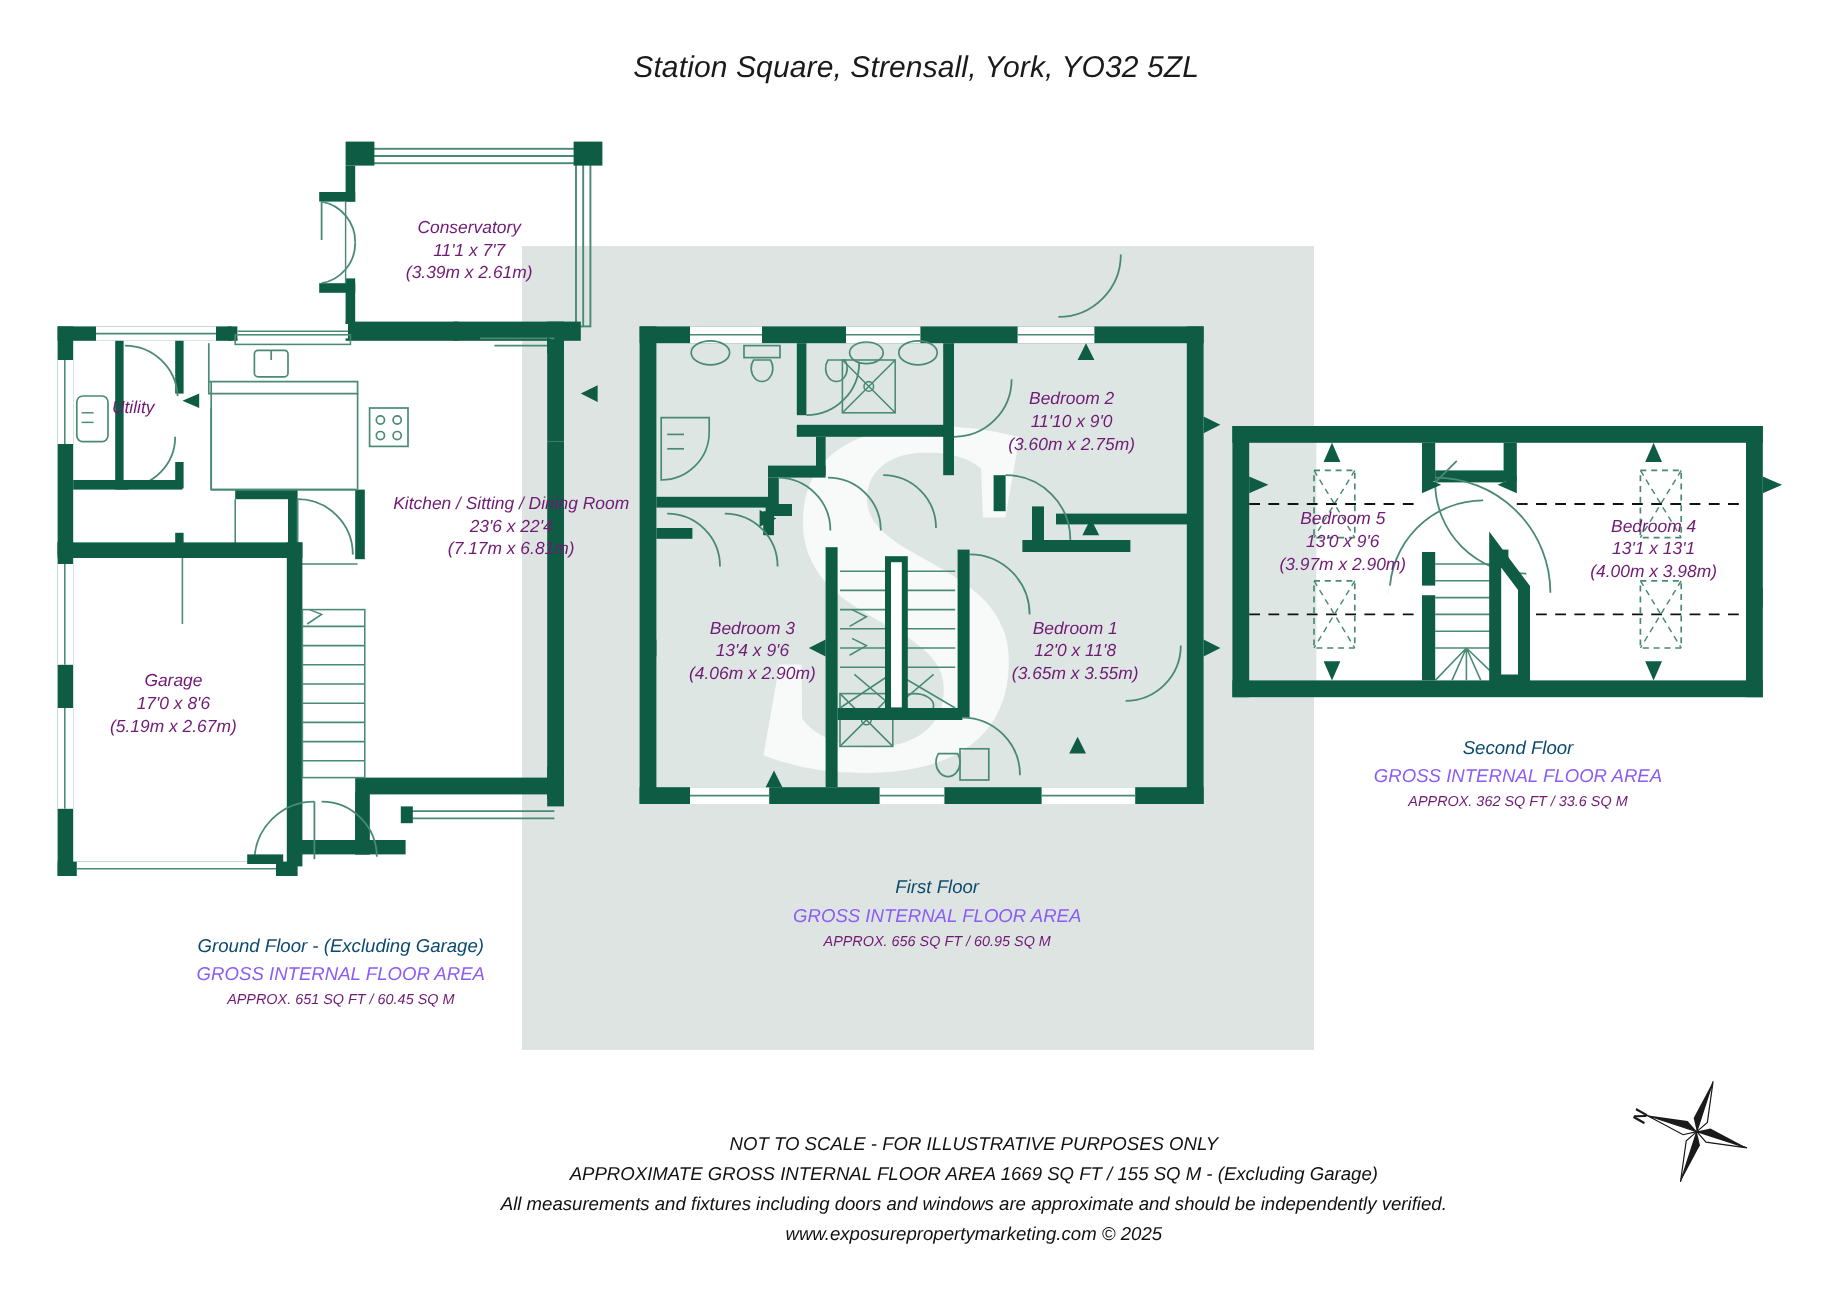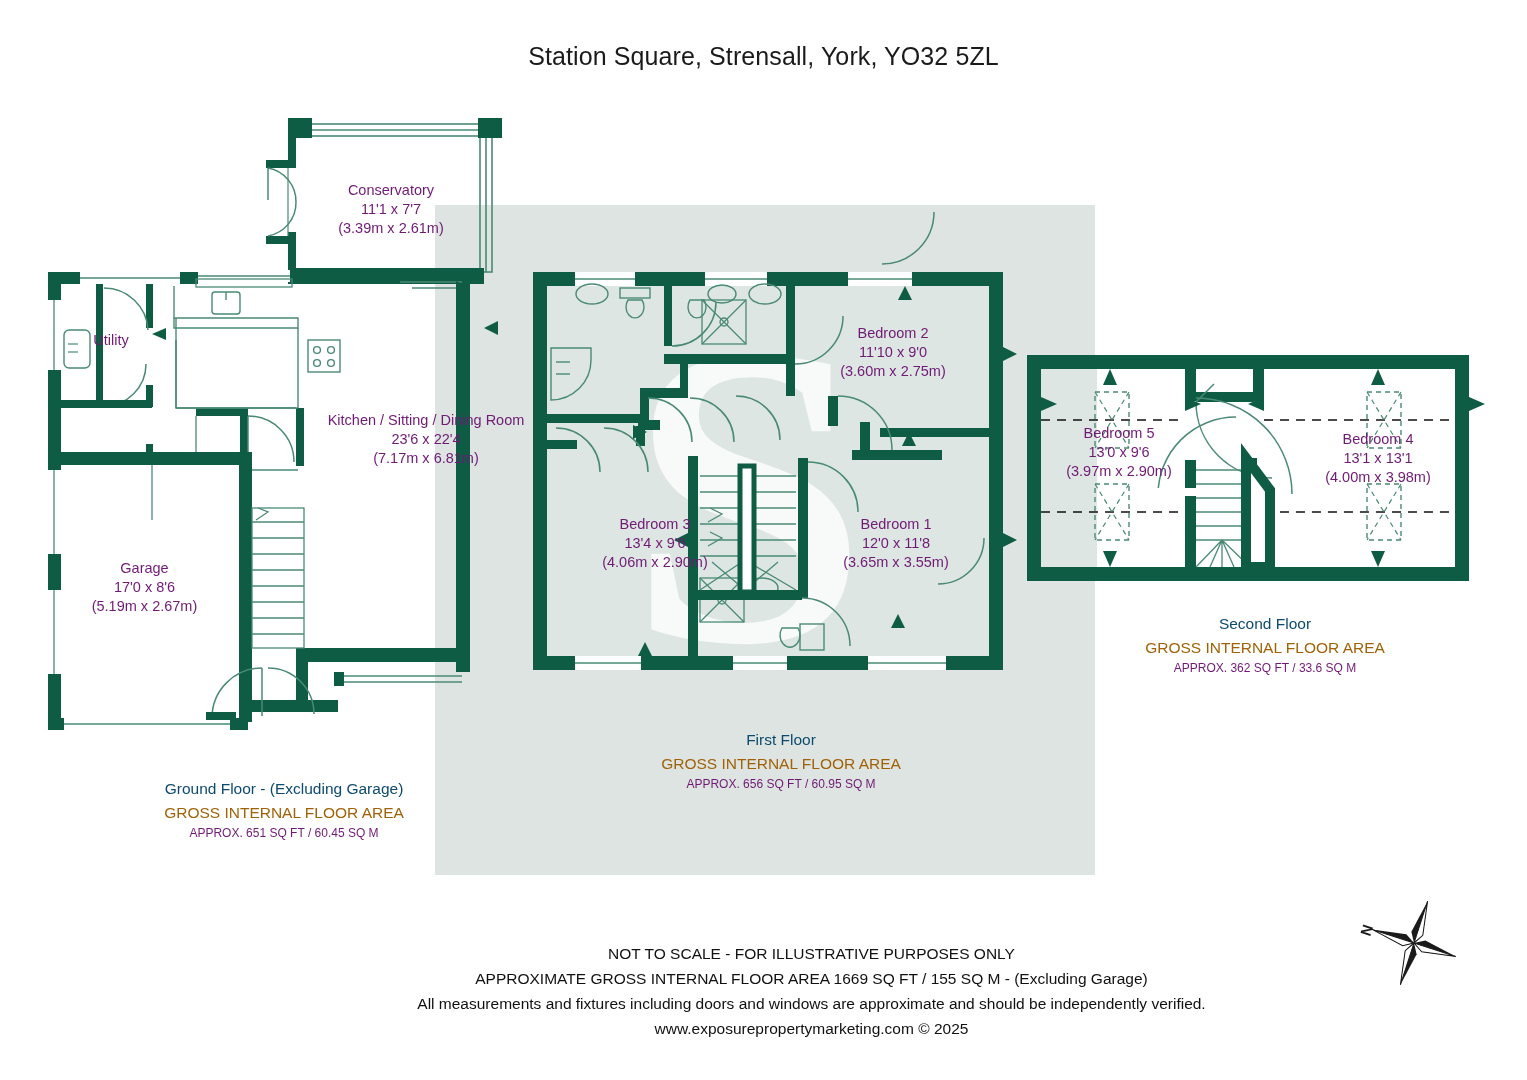--- a/index.html
+++ b/index.html
@@ -1,32 +1,32 @@
 <!DOCTYPE html>
 <html><head>
 <meta charset="utf-8">
 <style>
   html,body{margin:0;padding:0;background:#ffffff;}
   body{width:1527px;height:1080px;position:relative;overflow:hidden;
        font-family:"Liberation Sans","DejaVu Sans",sans-serif;color:#111;}
-  #stage{position:absolute;inset:0;width:1527px;height:1080px;}
+  #stage{position:absolute;inset:0;width:1527px;height:1080px;font-style:italic;}
   svg#plan{position:absolute;left:0;top:0;width:1527px;height:1080px;}
 
   .ttl{position:absolute;left:0;top:42px;width:1527px;text-align:center;
        font-size:25px;letter-spacing:.1px;color:#1a1a1a;}
 
   .lbl{position:absolute;text-align:center;font-size:14.5px;line-height:1.32;color:#701a75;
        white-space:nowrap;}
   .lbl .nm{display:block;}
   .lbl .ft{display:block;}
   .lbl .mt{display:block;}
 
   .cap{position:absolute;text-align:center;line-height:1.52;white-space:nowrap;}
   .cap .c1{display:block;font-size:15.5px;color:#0c4a6e;}
-  .cap .c2{display:block;font-size:15.5px;color:#a16207;}
+  .cap .c2{display:block;font-size:15.5px;color:#8b5cf6;}
   .cap .c3{display:block;font-size:12px;color:#701a75;}
 
   .foot{position:absolute;left:0;top:941px;width:1527px;text-align:center;
         line-height:1.62;font-size:15.5px;color:#111;margin-left:48px;}
   .foot span{display:block;}
 
   .compass{position:absolute;left:1356px;top:893px;width:106px;height:106px;}
 </style>
 </head>
 <body>
@@ -419,21 +419,21 @@
     <span class="ft">17'0 x 8'6</span>
     <span class="mt">(5.19m x 2.67m)</span>
   </div>
 
   <div class="lbl" style="left:805px;top:324px;width:176px;">
     <span class="nm">Bedroom 2</span>
     <span class="ft">11'10 x 9'0</span>
     <span class="mt">(3.60m x 2.75m)</span>
   </div>
 
-  <div class="lbl" style="left:534px;top:515px;width:186px;padding-left:28px;">
+  <div class="lbl" style="left:534px;top:515px;width:186px;">
     <span class="nm">Bedroom 3</span>
     <span class="ft">13'4 x 9'6</span>
     <span class="mt">(4.06m x 2.90m)</span>
   </div>
 
   <div class="lbl" style="left:808px;top:515px;width:176px;">
     <span class="nm">Bedroom 1</span>
     <span class="ft">12'0 x 11'8</span>
     <span class="mt">(3.65m x 3.55m)</span>
   </div>

